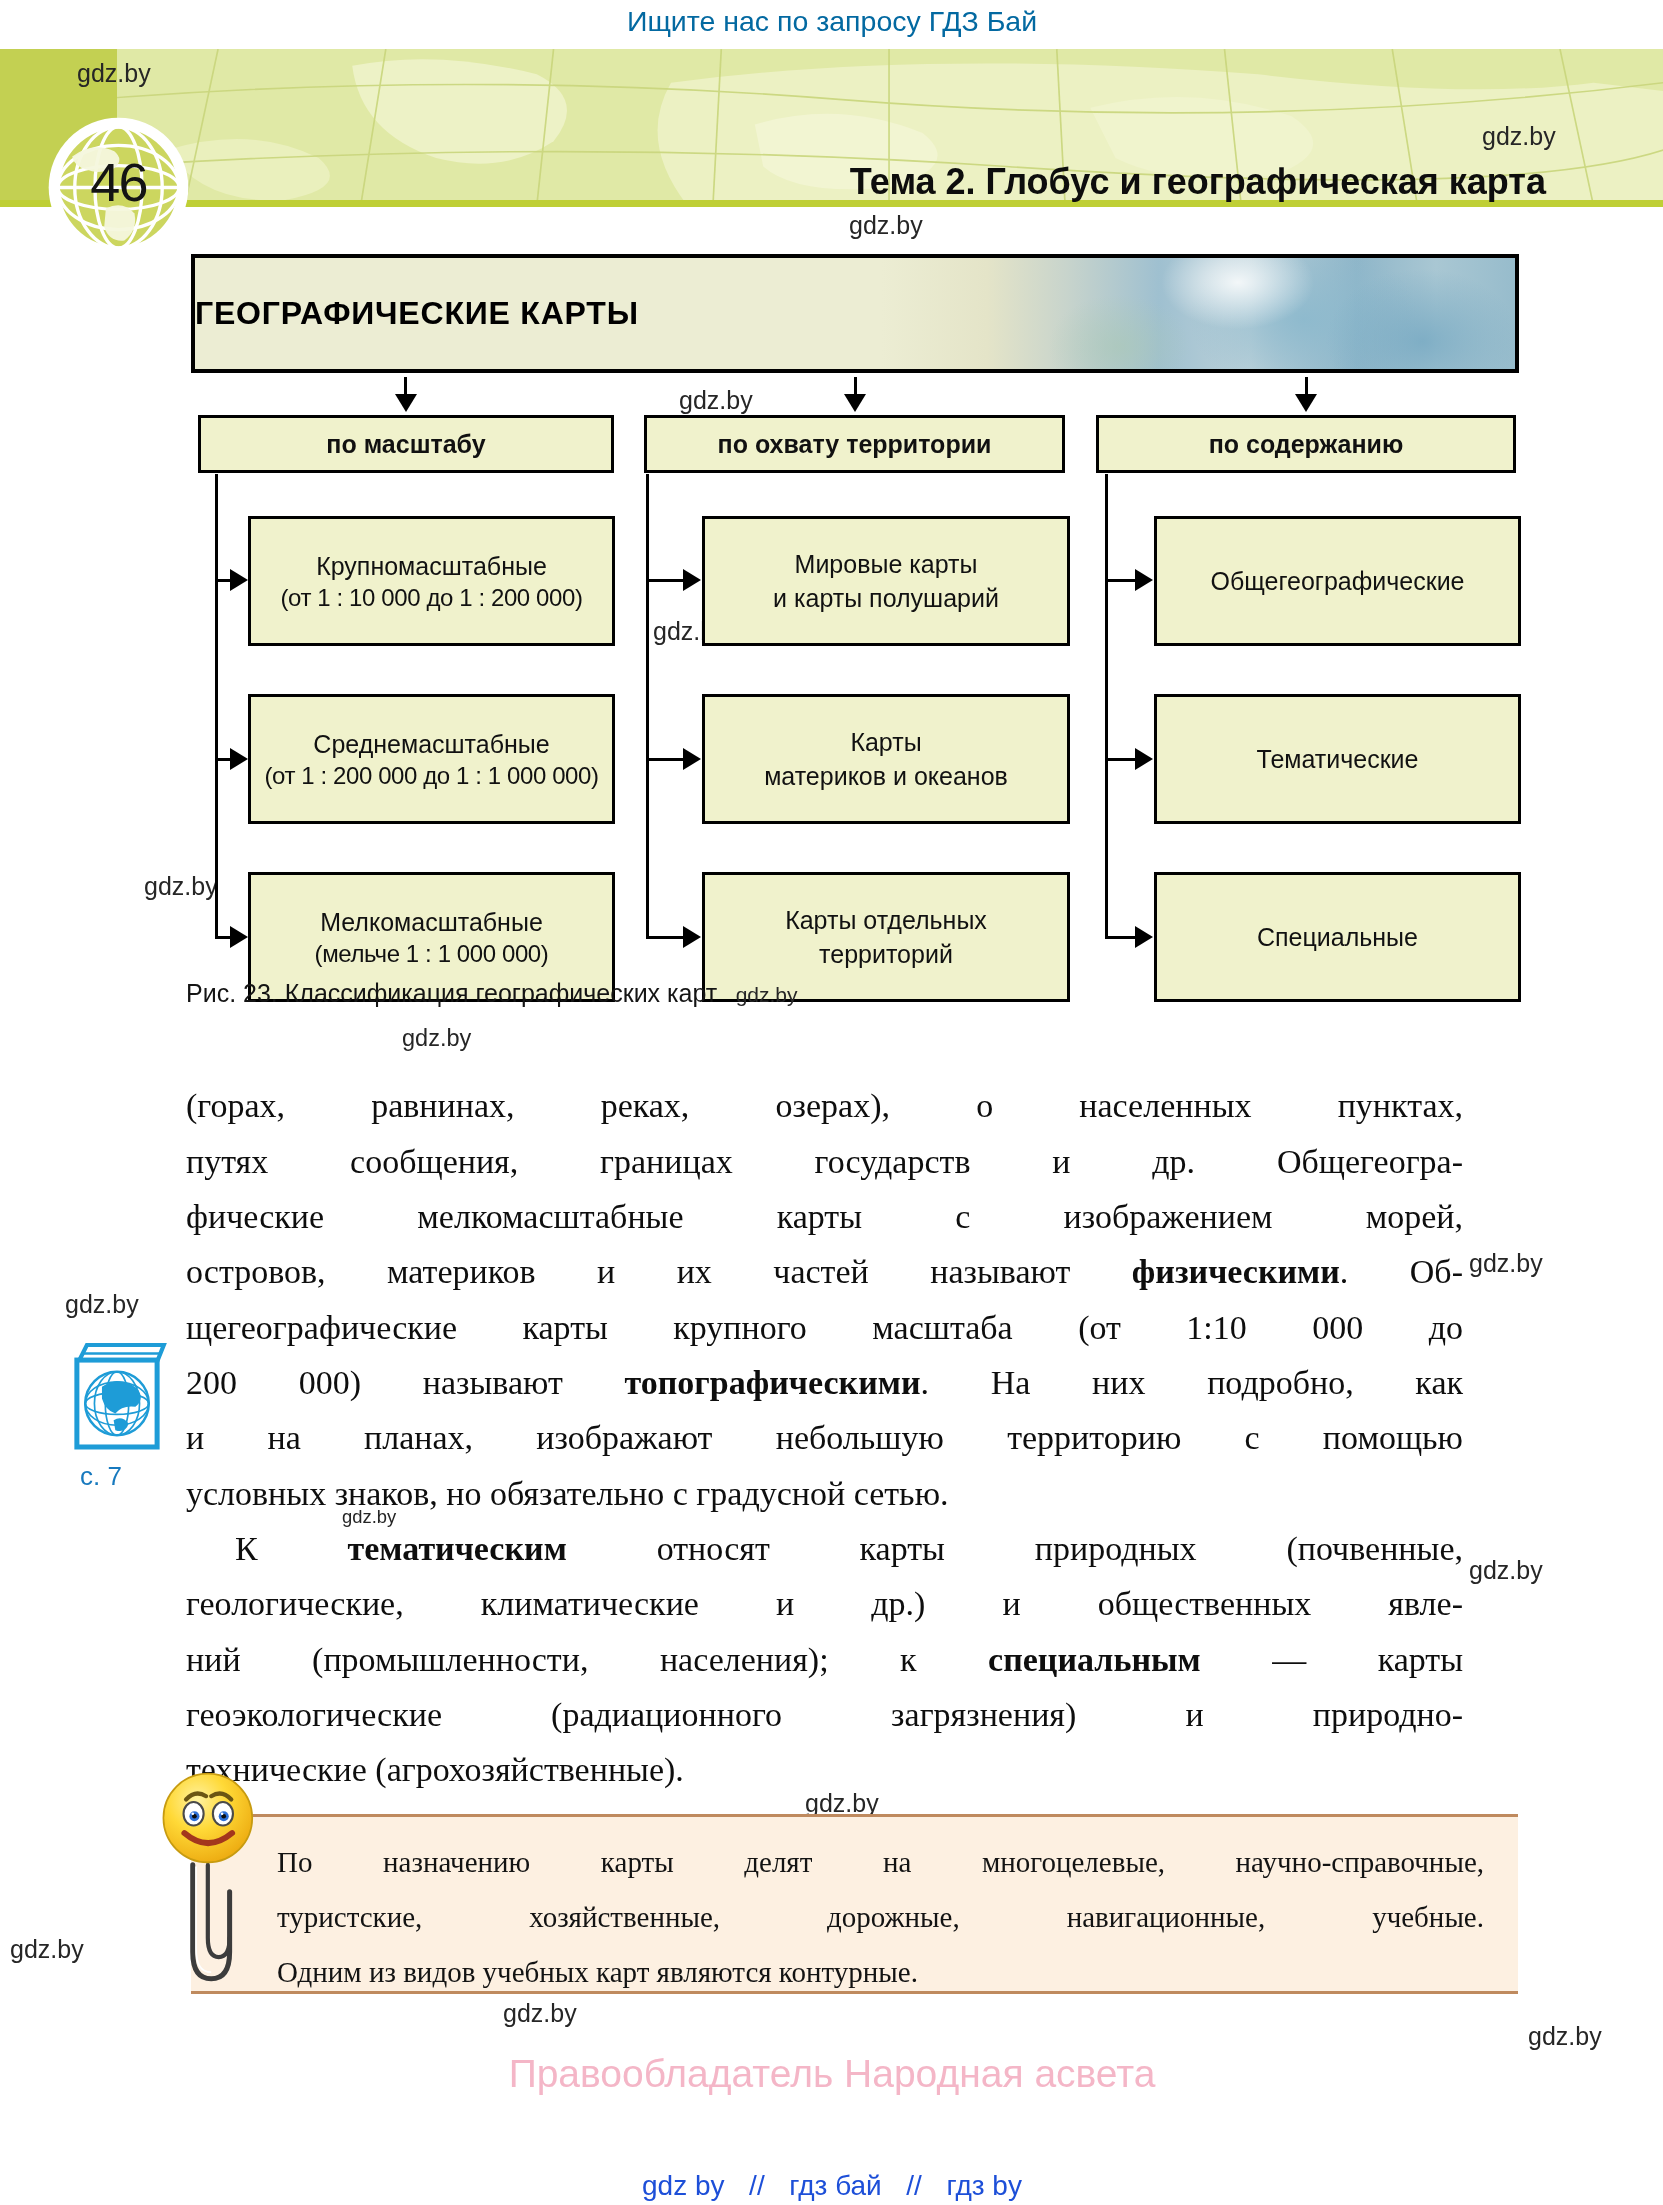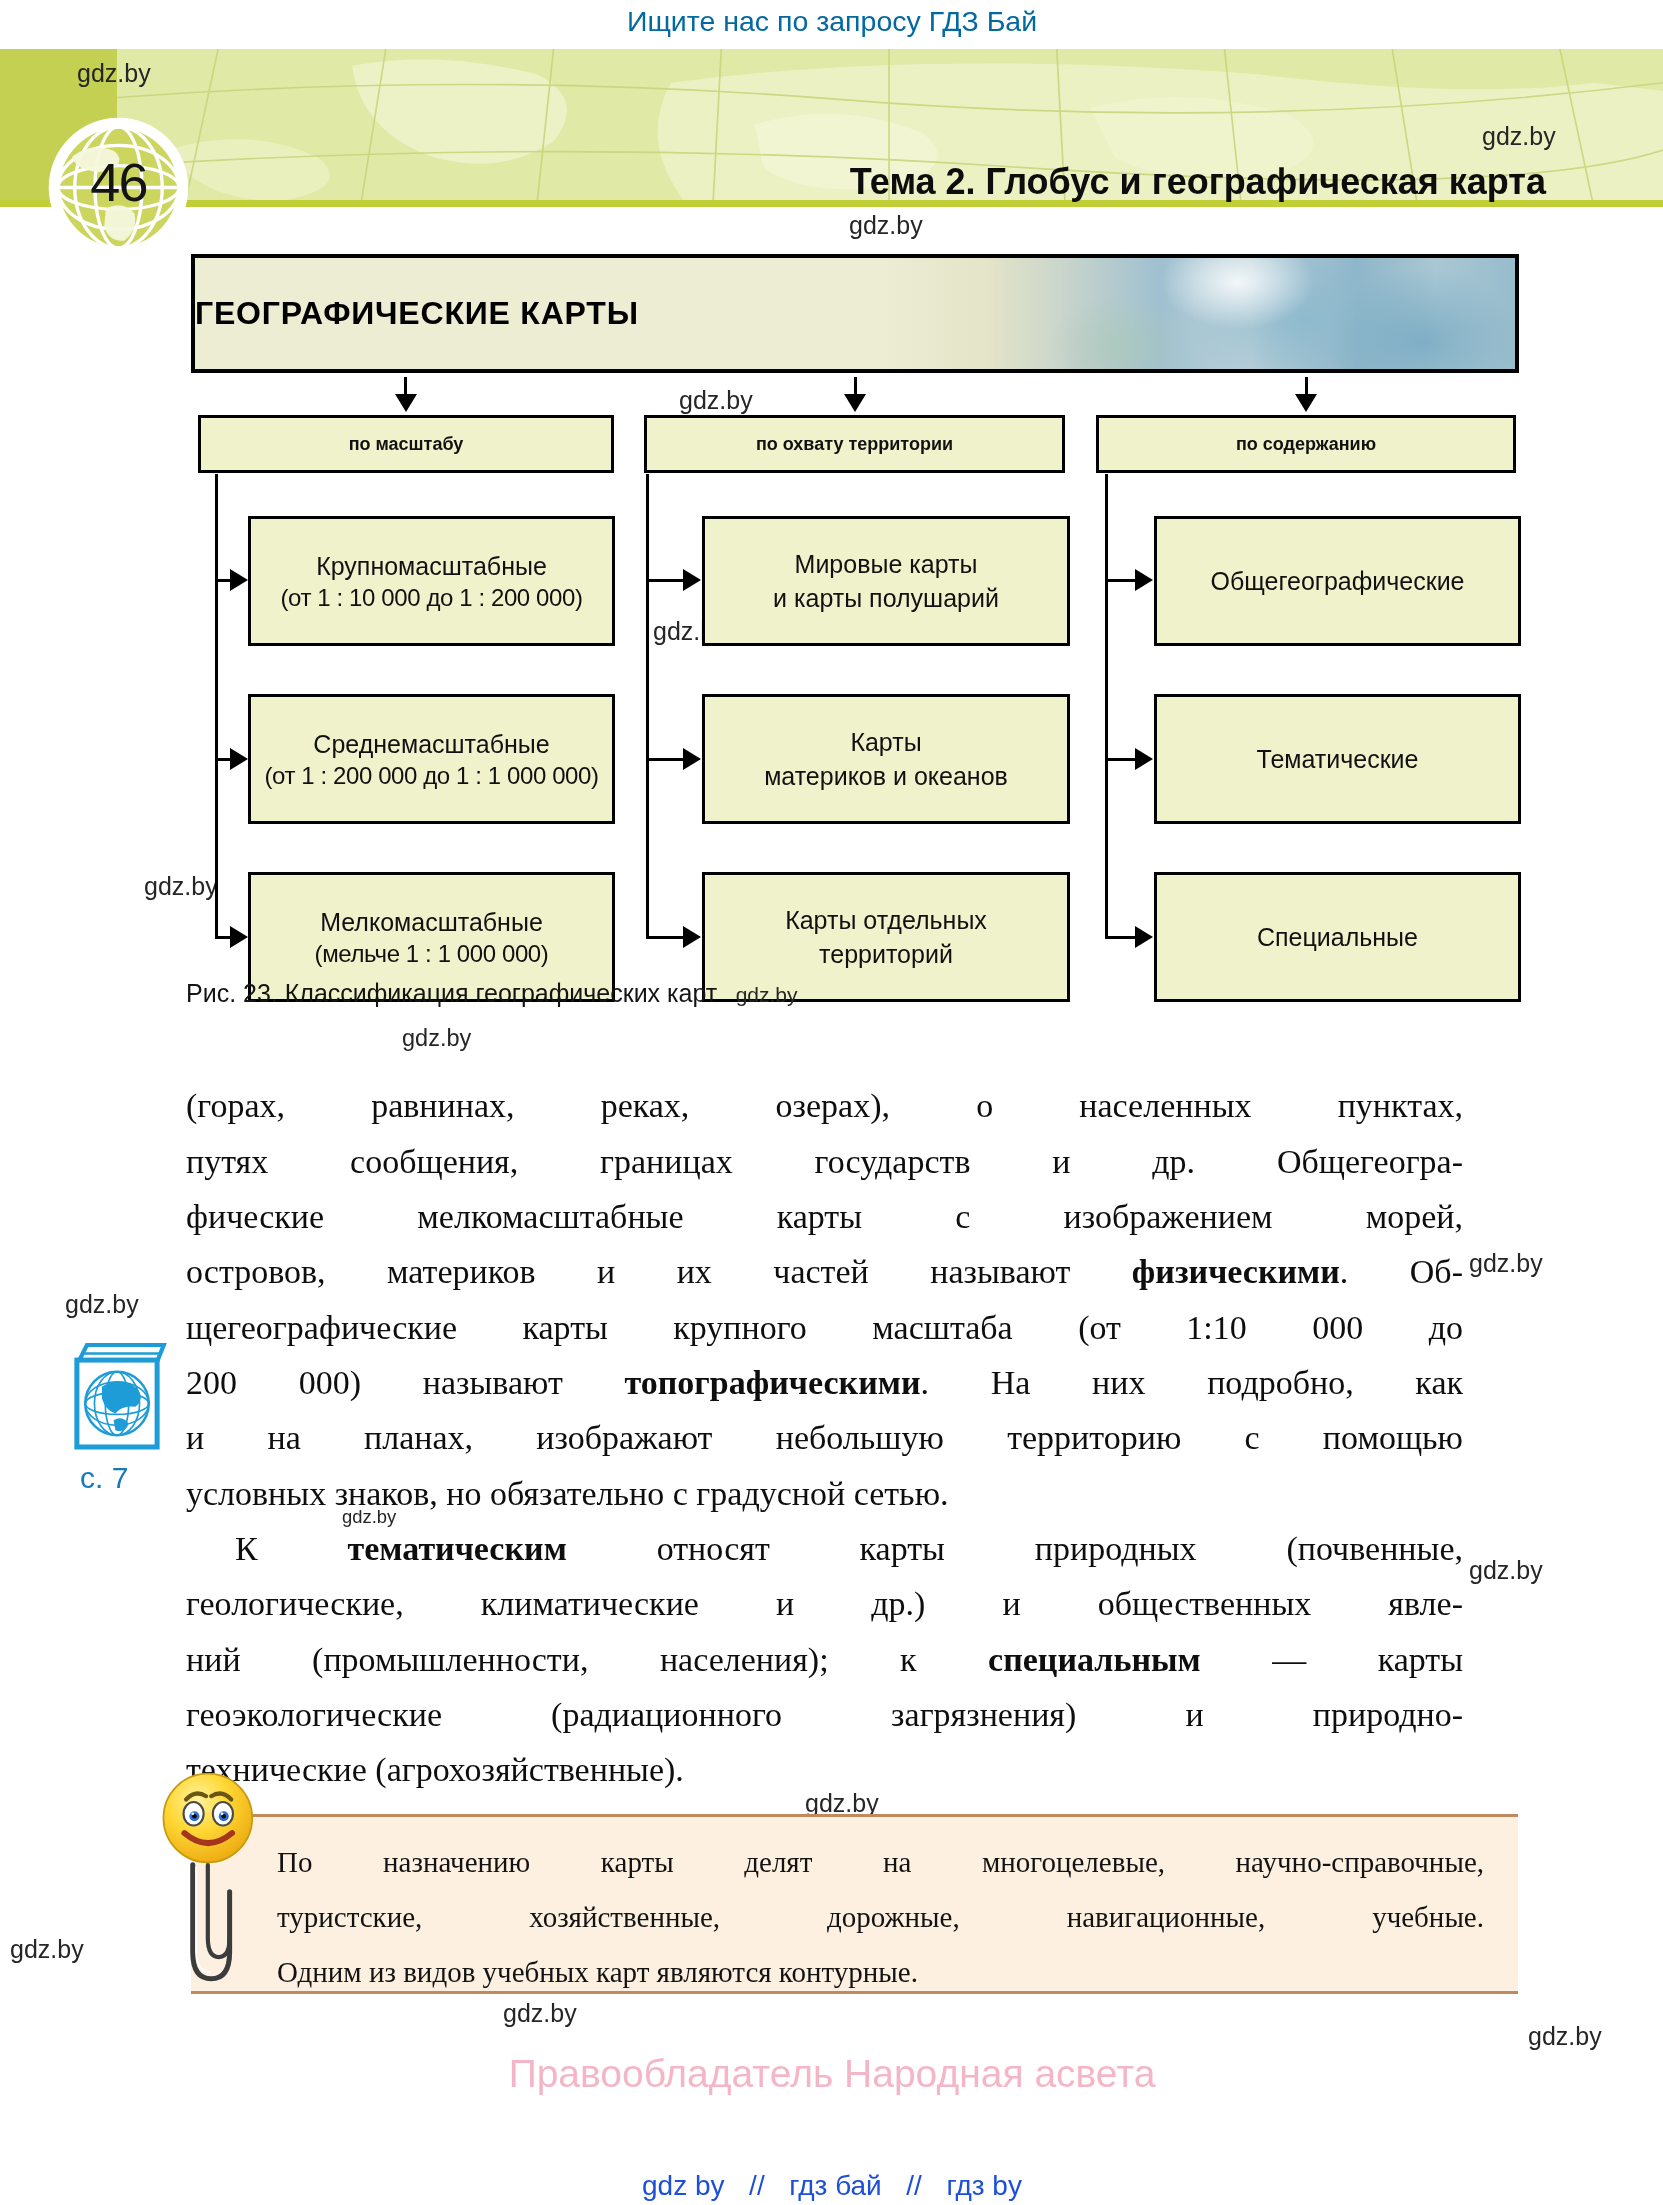--- a/index.html
+++ b/index.html
@@ -25,41 +25,41 @@
   .fc-title{position:absolute;left:191px;top:254px;width:1320px;height:111px;border:4.2px solid #000;
       display:flex;align-items:center;justify-content:flex-start;
       background:
         radial-gradient(ellipse 109px 67px at 79% 22%, rgba(255,255,255,.85), rgba(255,255,255,0) 70%),
         radial-gradient(ellipse 134px 101px at 93% 75%, rgba(120,170,195,.85), rgba(120,170,195,0) 72%),
         radial-gradient(ellipse 159px 109px at 84% 55%, rgba(140,185,205,.9), rgba(140,185,205,0) 72%),
         radial-gradient(ellipse 101px 75px at 70% 80%, rgba(170,200,180,.6), rgba(170,200,180,0) 70%),
         linear-gradient(90deg,#ecedd3 0%,#ecedd3 52%,#e4e4c8 60%,#c8d4cc 66%,#9fc0d0 73%,#bdd2da 80%,#8fb6c9 88%,#a9c7d3 94%,#97bccc 100%);}
   .fc-title span{font-size:32px;font-weight:bold;letter-spacing:0.8px;color:#000;}
   .fc-head{position:absolute;height:52px;border:3.4px solid #000;background:#f0f2cc;
-      display:flex;align-items:center;justify-content:center;font-size:18px;font-weight:bold;top:415px;}
+      display:flex;align-items:center;justify-content:center;font-size:25px;font-weight:bold;top:415px;}
   .fc-box{position:absolute;height:124px;border:3.4px solid #000;background:#f0f2cc;
       display:flex;flex-direction:column;align-items:center;justify-content:center;text-align:center;}
   .fc-box .l1{font-size:25px;line-height:34px;}
   .fc-box .l2{font-size:24px;line-height:30px;letter-spacing:-0.4px;}
   .shaft-v{position:absolute;width:3.4px;background:#000;}
   .shaft-h{position:absolute;height:3.4px;background:#000;}
   .arr-d{position:absolute;width:0;height:0;border-left:11px solid transparent;
       border-right:11px solid transparent;border-top:18.4px solid #000;}
   .arr-r{position:absolute;width:0;height:0;border-top:11.7px solid transparent;
       border-bottom:11.7px solid transparent;border-left:18.4px solid #000;}
   
   .caption{position:absolute;left:186px;top:979px;font-size:25px;color:#141414;}
   .bl{position:absolute;left:186px;width:1277px;height:55px;font-family:"Liberation Serif",serif;
       font-size:34px;line-height:55px;color:#0e0e0e;white-space:nowrap;}
   .bl.jl{white-space:normal;text-align:justify;text-align-last:justify;}
   .bl.ind{padding-left:49px;width:1228px;}
   .bl b{font-weight:bold;}
   
   .atlas{position:absolute;left:70px;top:1335px;}
-  .pageref{position:absolute;left:80px;top:1461px;font-size:30px;color:#1779be;}
+  .pageref{position:absolute;left:80px;top:1461px;font-size:26px;color:#1779be;}
   
   .note{position:absolute;left:191px;top:1814px;width:1327px;height:180px;background:#fdf0e1;
       border-top:3.4px solid #bf8a5e;border-bottom:3.4px solid #bf8a5e;box-sizing:border-box;}
   .nl{position:absolute;left:277px;width:1207px;height:55px;font-family:"Liberation Serif",serif;
       font-size:29px;line-height:55px;color:#131313;white-space:nowrap;}
   .nl.jl{white-space:normal;text-align:justify;text-align-last:justify;}
   .smiley{position:absolute;left:159px;top:1766px;z-index:5;}
   
   .copyright{position:absolute;left:0;top:2052px;width:1664px;text-align:center;
       font-size:39px;color:#f4b6c7;font-weight:400;}

